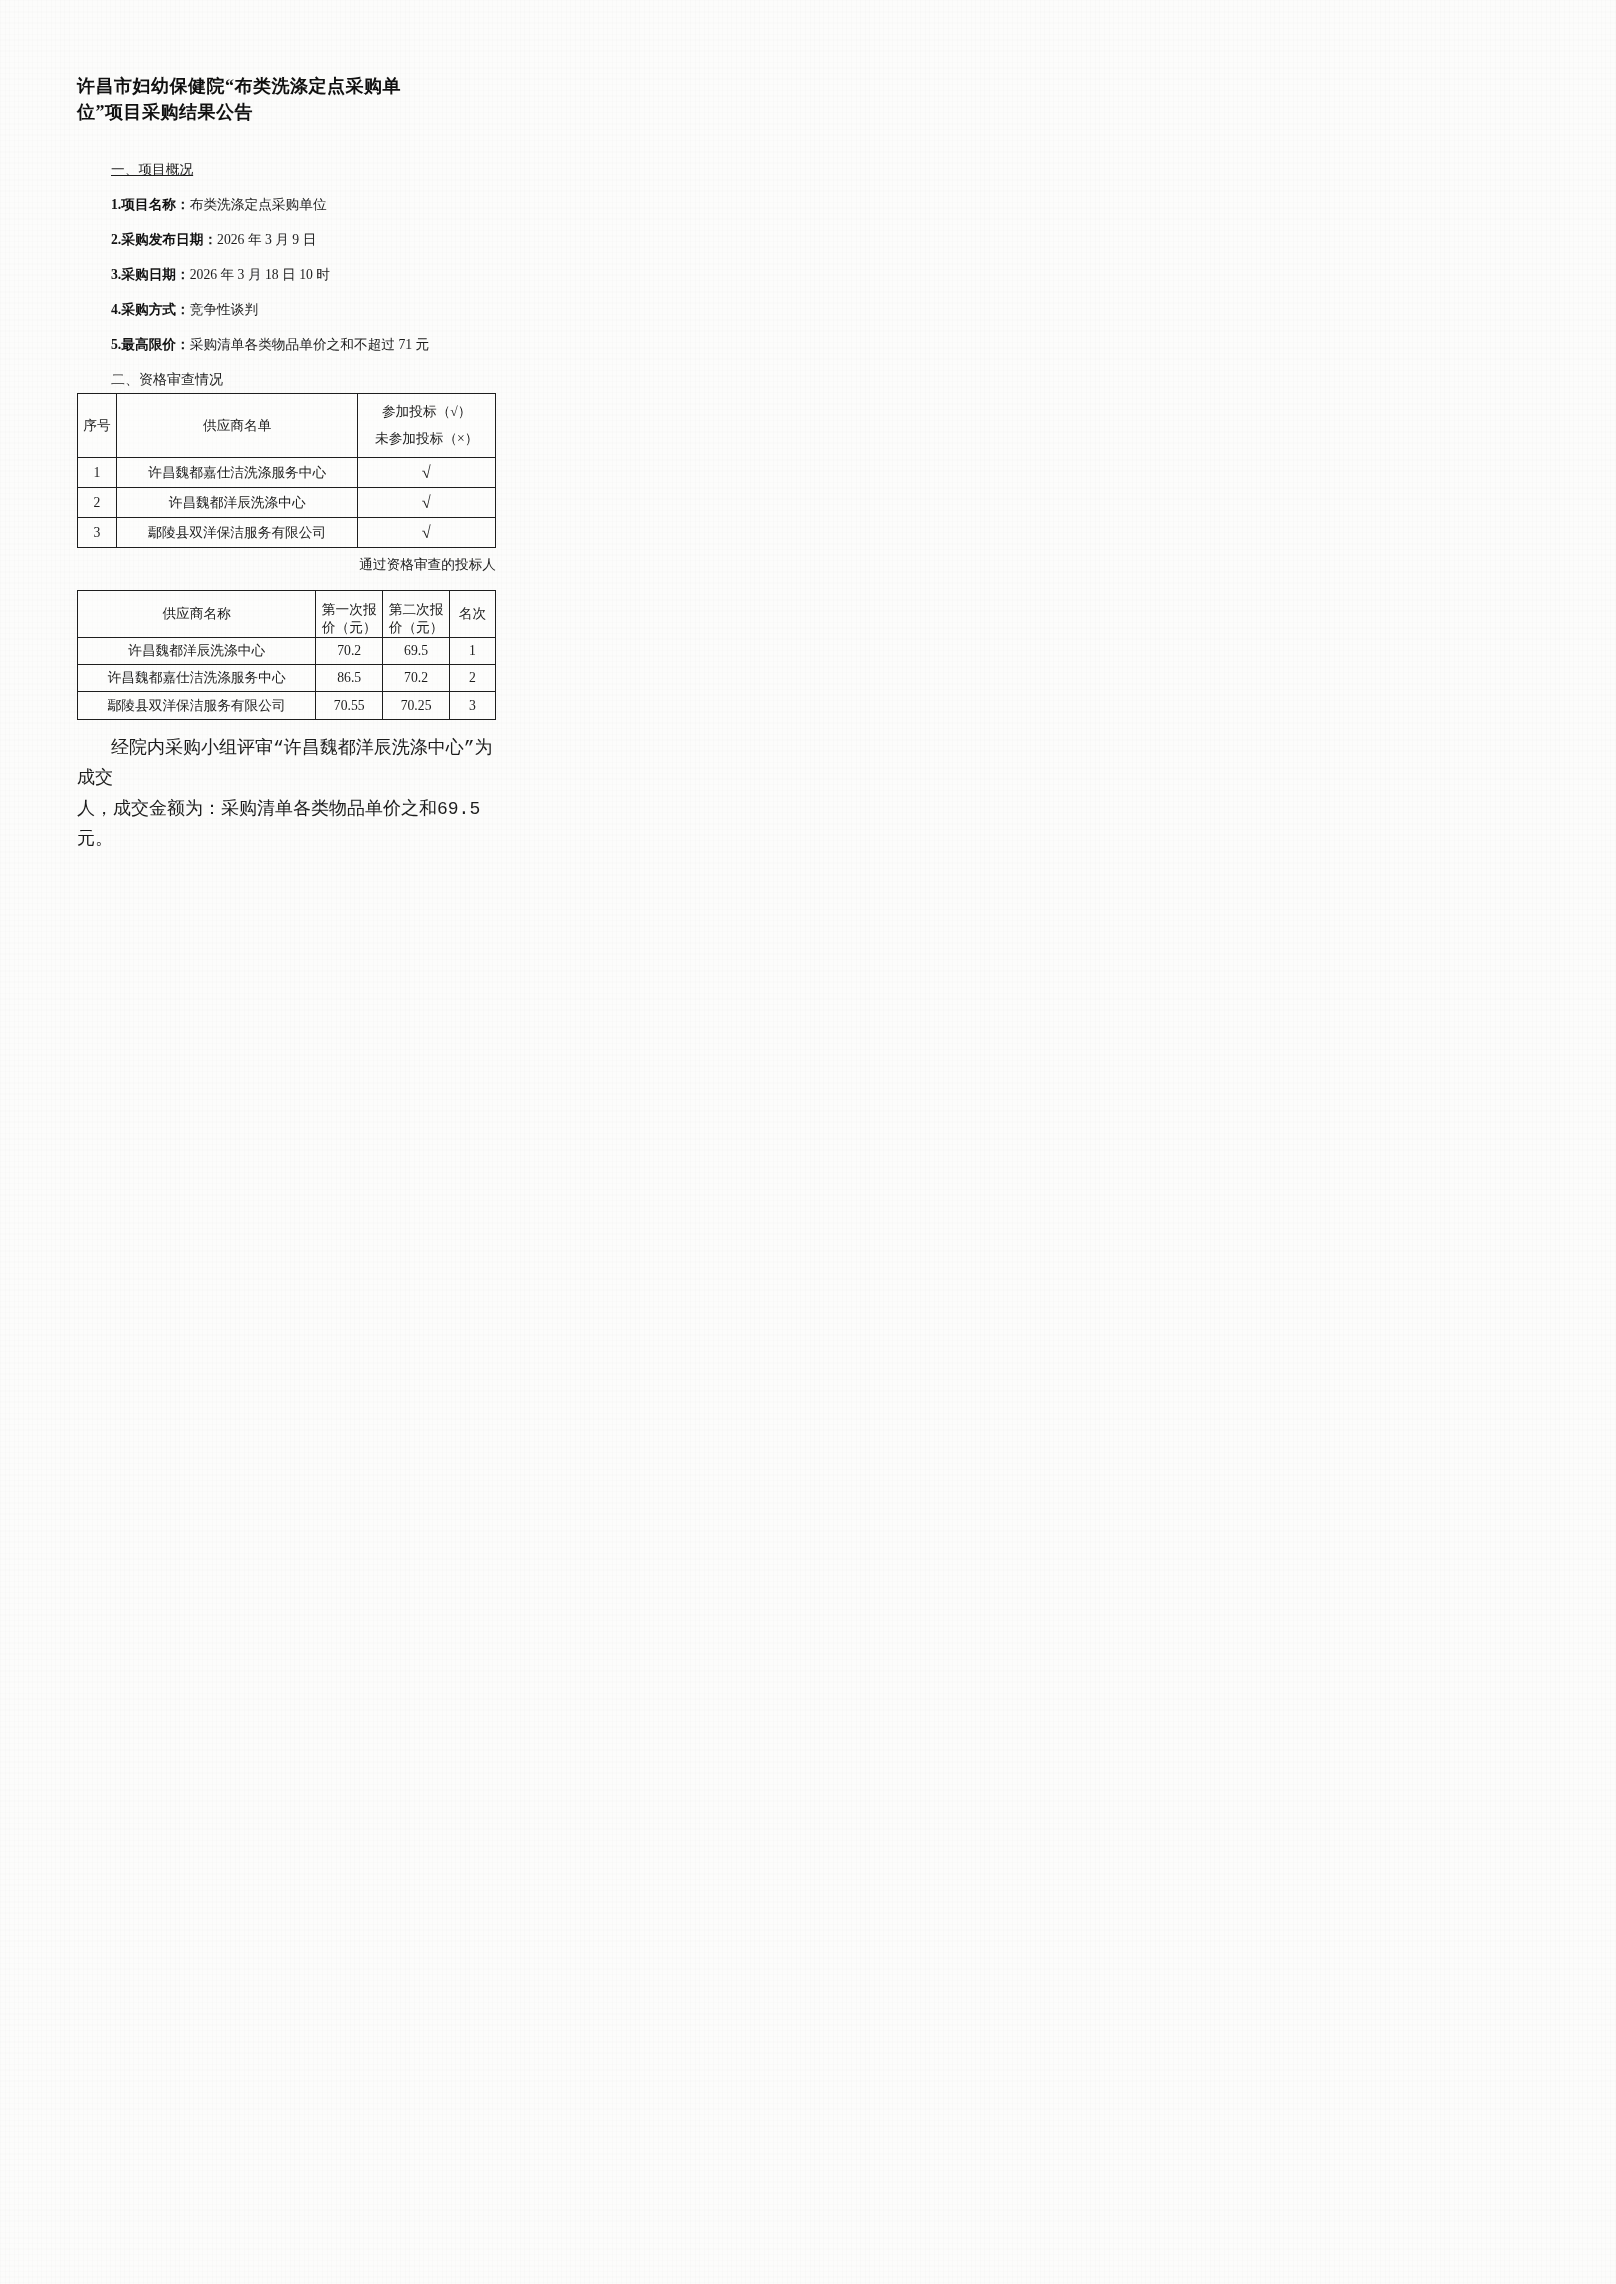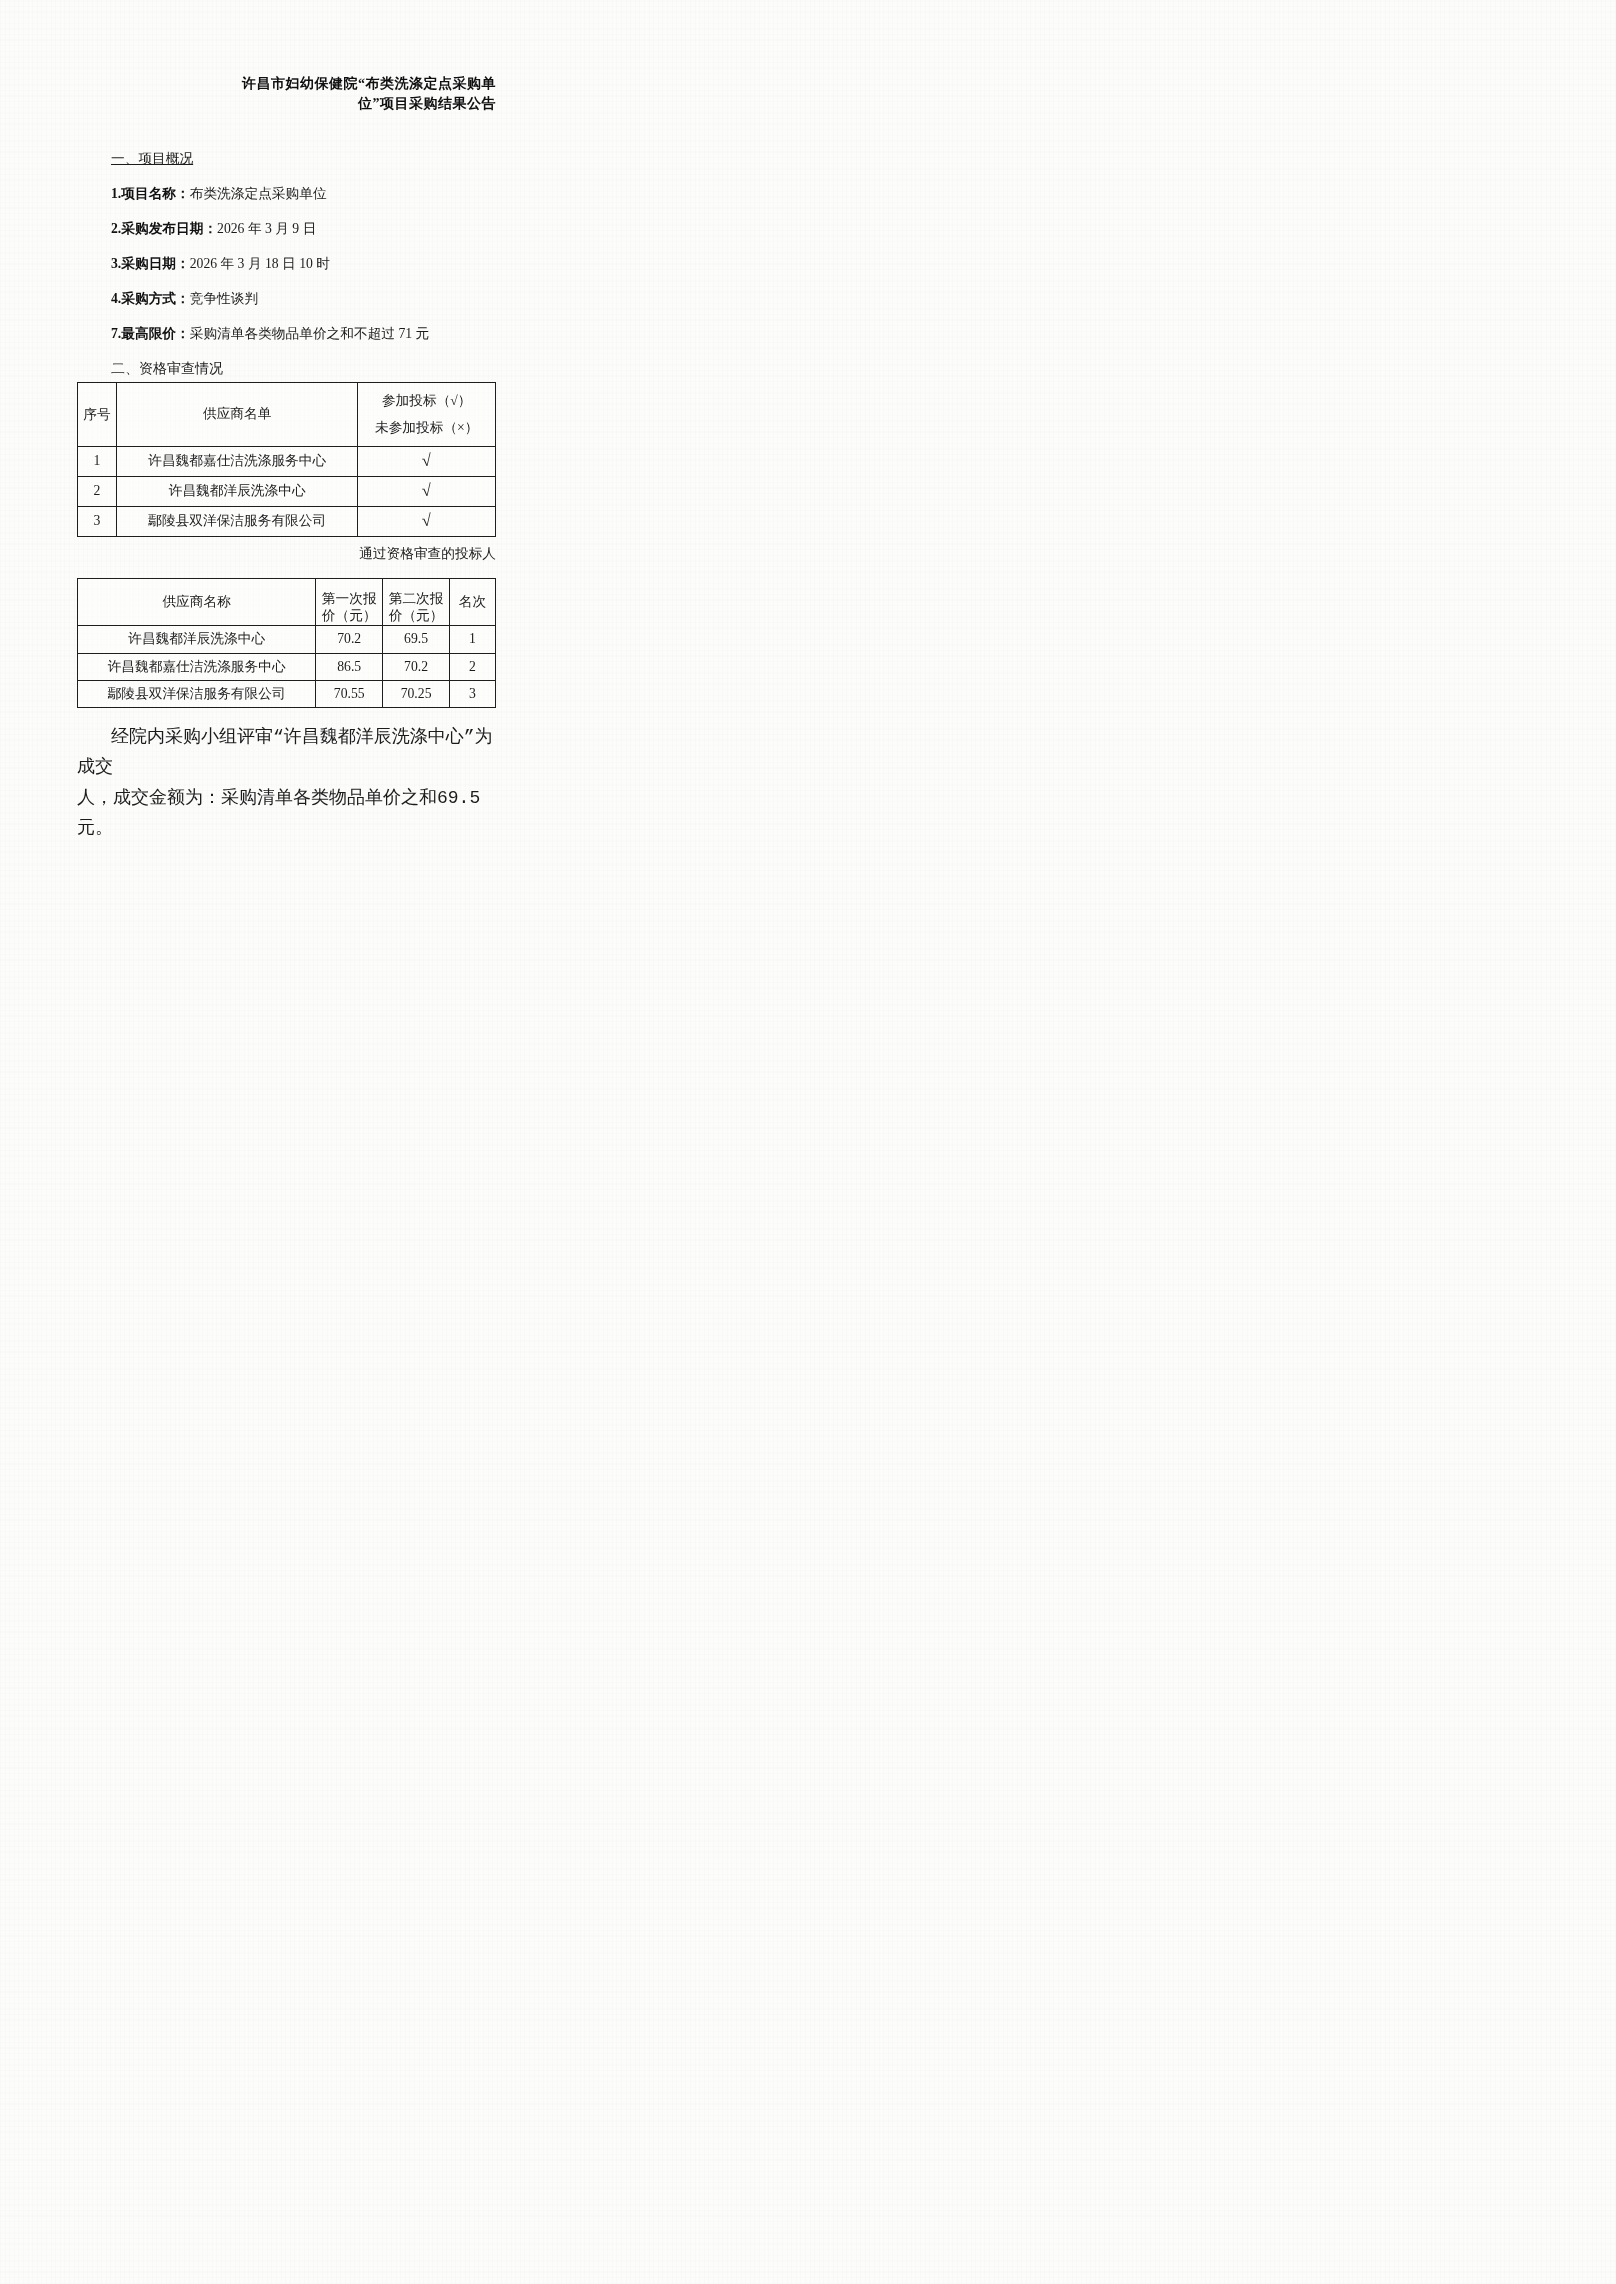--- a/index.html
+++ b/index.html
@@ -7,21 +7,21 @@
     width:559px;
     min-height:790px;
     background:
       repeating-linear-gradient(90deg, rgba(0,0,0,0.010) 0 1px, rgba(0,0,0,0) 1px 4.6px),
       repeating-linear-gradient(0deg, rgba(0,0,0,0.006) 0 1.5px, rgba(0,0,0,0) 1.5px 5.6px),
       #fcfcfb;
     font-family:"Liberation Serif","DejaVu Serif",serif;
     color:#1c1c1c;
   }
   .page{box-sizing:border-box;width:559px;min-height:790px;padding:74px 63px 20.3px 77px;}
-  .title{ text-align:right;font-weight:bold;font-size:14px;line-height:1.42;color:#101010;letter-spacing:0.5px;}
+  .title{ text-align:left;font-weight:bold;font-size:18px;line-height:1.42;color:#101010;letter-spacing:0.5px;}
   .sec1-heading{font-size:13.7px;margin:36px 0 17px 34px;text-decoration:underline;}
   .sec2-heading{font-size:14px;margin:0 0 4.1px 34px;}
   .doc-line{font-size:13.7px;margin:0 0 17px 34px;}
   .lbl{font-weight:bold;color:#121212;text-align:center;}
   .val{font-weight:normal;}
   table{width:100%;border-collapse:collapse;table-layout:fixed;text-align:center;background:rgba(255,255,255,0.35);}
   th,td{border:1px solid #1e1e1e;font-weight:normal;padding:0;}
   .t1 thead th{height:59px;font-size:13.7px;border-bottom-width:1.5px;border-top-width:1.5px;}
   .t1 tbody td{height:29px;font-size:13.7px;border-top-width:1.5px;border-bottom-width:1.5px;}
   .seq-th{line-height:29px;font-size:13.7px;}
@@ -43,21 +43,21 @@
     <div>许昌市妇幼保健院“布类洗涤定点采购单</div>
     <div>位”项目采购结果公告</div>
   </div>
 
   <p class="sec1-heading">一、项目概况</p>
 
   <p class="doc-line"><span class="lbl">1.项目名称：</span><span class="val">布类洗涤定点采购单位</span></p>
   <p class="doc-line"><span class="lbl">2.采购发布日期：</span><span class="val">2026 年 3 月 9 日</span></p>
   <p class="doc-line"><span class="lbl">3.采购日期：</span><span class="val">2026 年 3 月 18 日 10 时</span></p>
   <p class="doc-line"><span class="lbl">4.采购方式：</span><span class="val">竞争性谈判</span></p>
-  <p class="doc-line"><span class="lbl">7.最高限价：</span><span class="val">采购清单各类物品单价之和不超过 71 元</span></p>
+  <p class="doc-line"><span class="lbl">5.最高限价：</span><span class="val">采购清单各类物品单价之和不超过 71 元</span></p>
 
   <p class="sec2-heading">二、资格审查情况</p>
 
   <table class="t1">
     <colgroup>
       <col style="width:9.3%">
       <col style="width:57.8%">
       <col style="width:32.9%">
     </colgroup>
     <thead>

